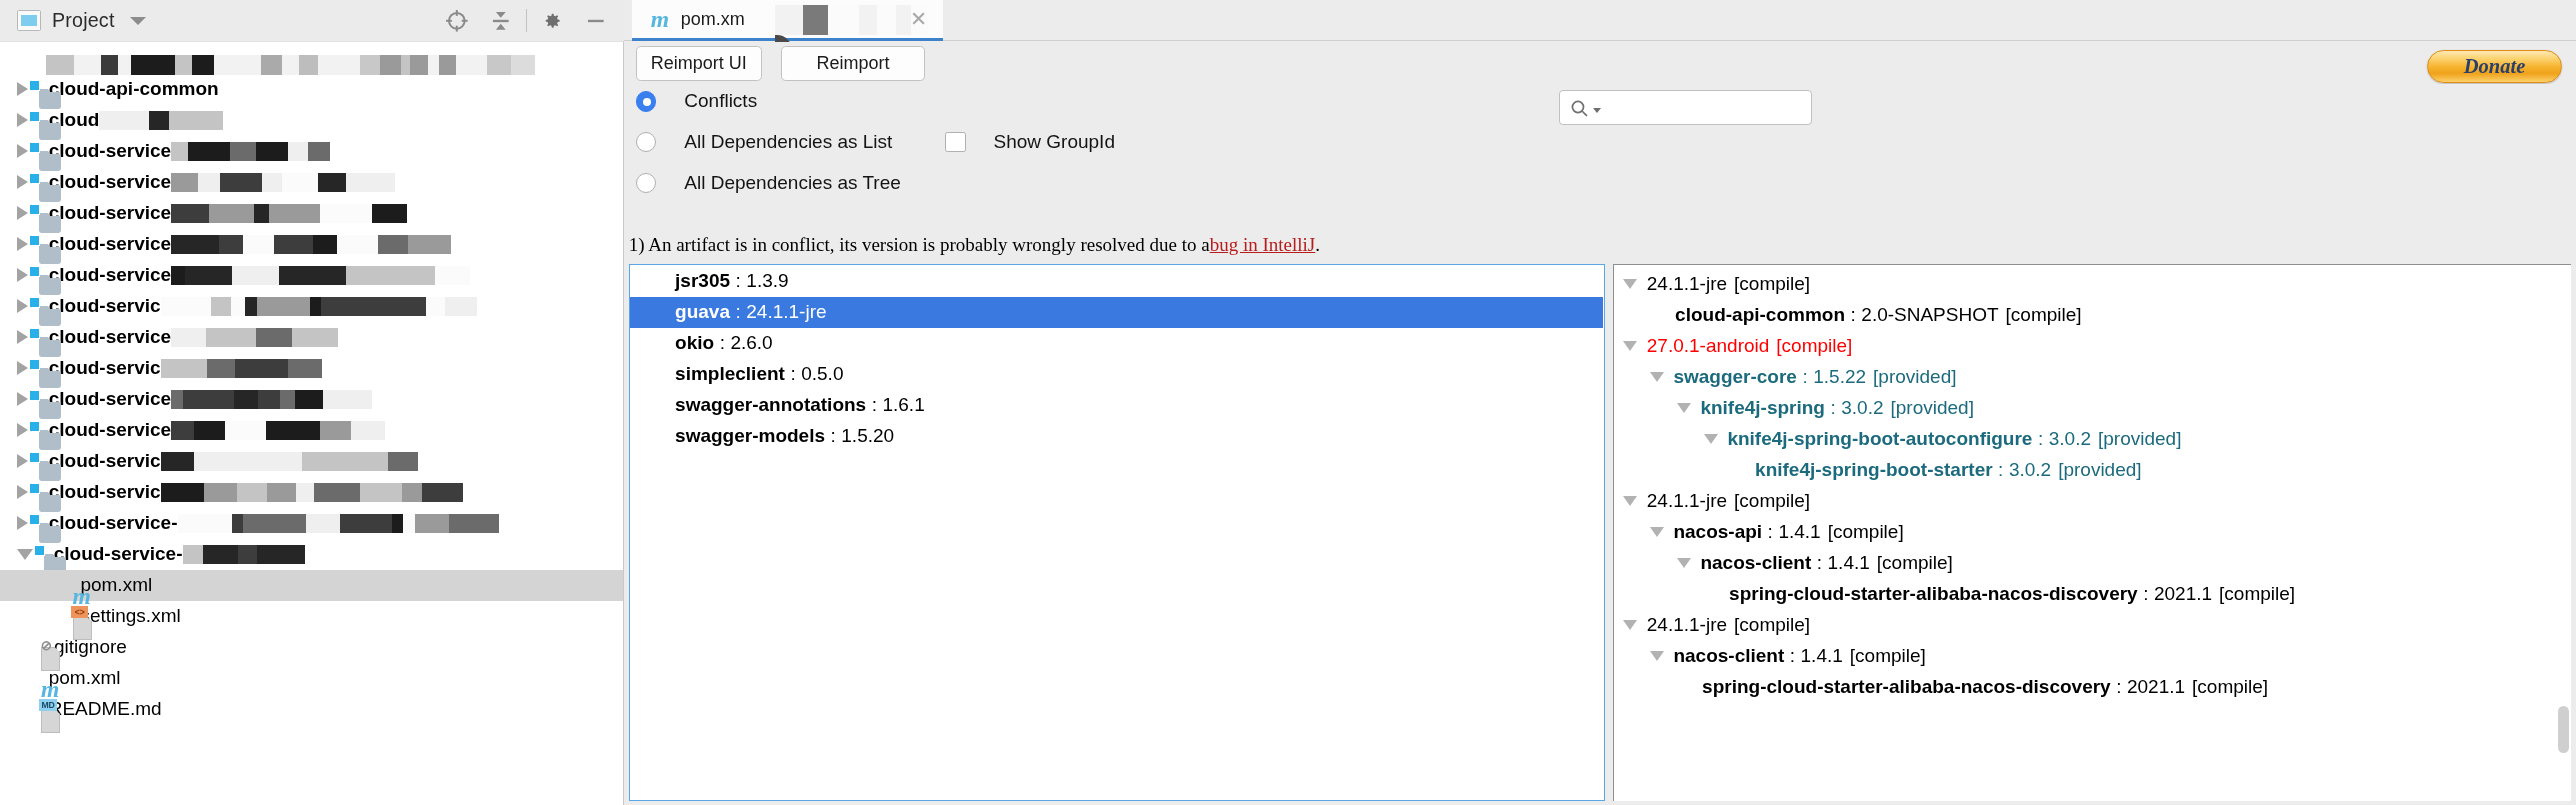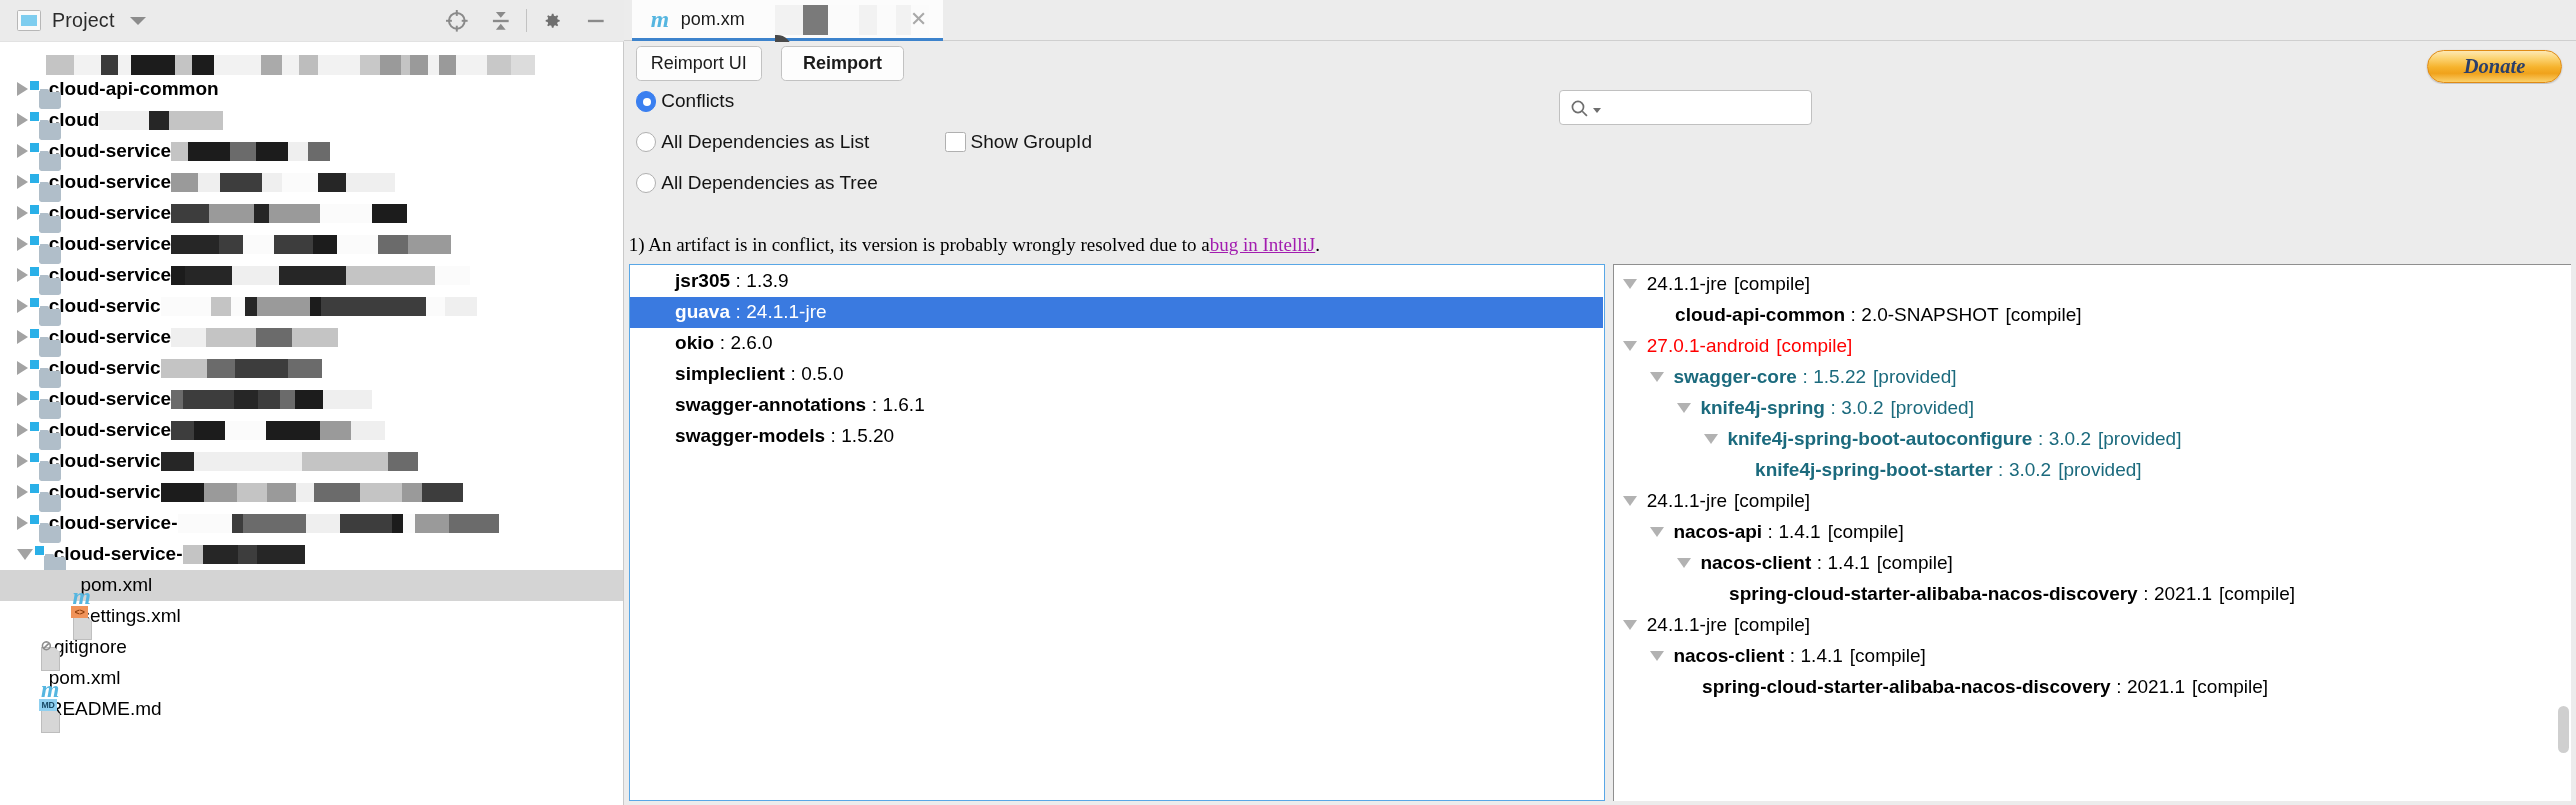--- a/index.html
+++ b/index.html
@@ -149,35 +149,35 @@
 
   #toolbar {
     position:absolute; left:0; top:42px; width:1952px; height:42px; background:#ececec;
   }
   .btn {
     position:absolute; top:3.9px; height:35px; background:#fdfdfd;
     border:0.8px solid #c2c2c2; border-radius:4.7px;
     font-size:18px; color:#1b1b1b; display:flex; align-items:center; justify-content:center;
   }
   #btn-refresh { left:11.8px; width:126px; }
-  #btn-reimport { left:157px; width:123px;font-weight:bold; }
+  #btn-reimport { left:157px; width:144px; }
 
   #donate {
     position:absolute; right:14px; top:7.9px; width:135px; height:33px;
     border-radius: 16.5px; border:1.6px solid #e08b14;
     background: linear-gradient(to bottom, #fde8b4 0%, #fcd576 22%, #f6b32d 52%, #f0a21b 72%, #fbd06a 100%);
     display:flex; align-items:center; justify-content:center;
     font: italic 700 20.5px "Liberation Serif", serif; color:#2a3f6b;
     box-shadow: 0 0.8px 1.6px rgba(0,0,0,.25);
   }
 
   #options {
     position:absolute; left:0; top:84px; width:1952px; height:146px; background:#ececec;
   }
-  .radio-line { position:absolute; display:flex; align-items:center; gap:5px; }
+  .radio-line { position:absolute; display:flex; align-items:center; gap:28px; }
   .radio {
     width:20.5px; height:20.5px; border-radius:50%; border:1.6px solid #b0b0b0;
     background:#ffffff; flex:0 0 auto;
   }
   .radio.on { background:#3a7ff0; border-color:#3a7ff0; position:relative; }
   .radio.on::after {
     content:""; position:absolute; left:6.3px; top:6.3px; width:7.9px; height:7.9px;
     border-radius:50%; background:#ffffff;
   }
   .cbox {
@@ -191,21 +191,21 @@
     background:#ffffff; border:0.8px solid #c0c0c0; border-radius:3.9px;
     display:flex; align-items:center; padding-left:9.4px; gap:3.1px;
   }
 
   #notice {
     position:absolute; left:0; top:227px; width:1952px; height:35px;
     font: 19px "Liberation Serif", serif; color:#000000;
     display:flex; align-items:center; padding-left:4.7px;
     background:#ececec;
   }
-  #notice a { color:#a21caf; }
+  #notice a { color:#b91c1c; }
 
   
   #panel-list {
     position:absolute; left:4.7px; top:264px; width:976px; height:537px;
     background:#ffffff; border:1.6px solid #59a7e6;
   }
   #panel-list .inner {
     position:absolute; inset:0.8px; background:#ffffff; overflow:hidden;
   }
   .dep-row {

